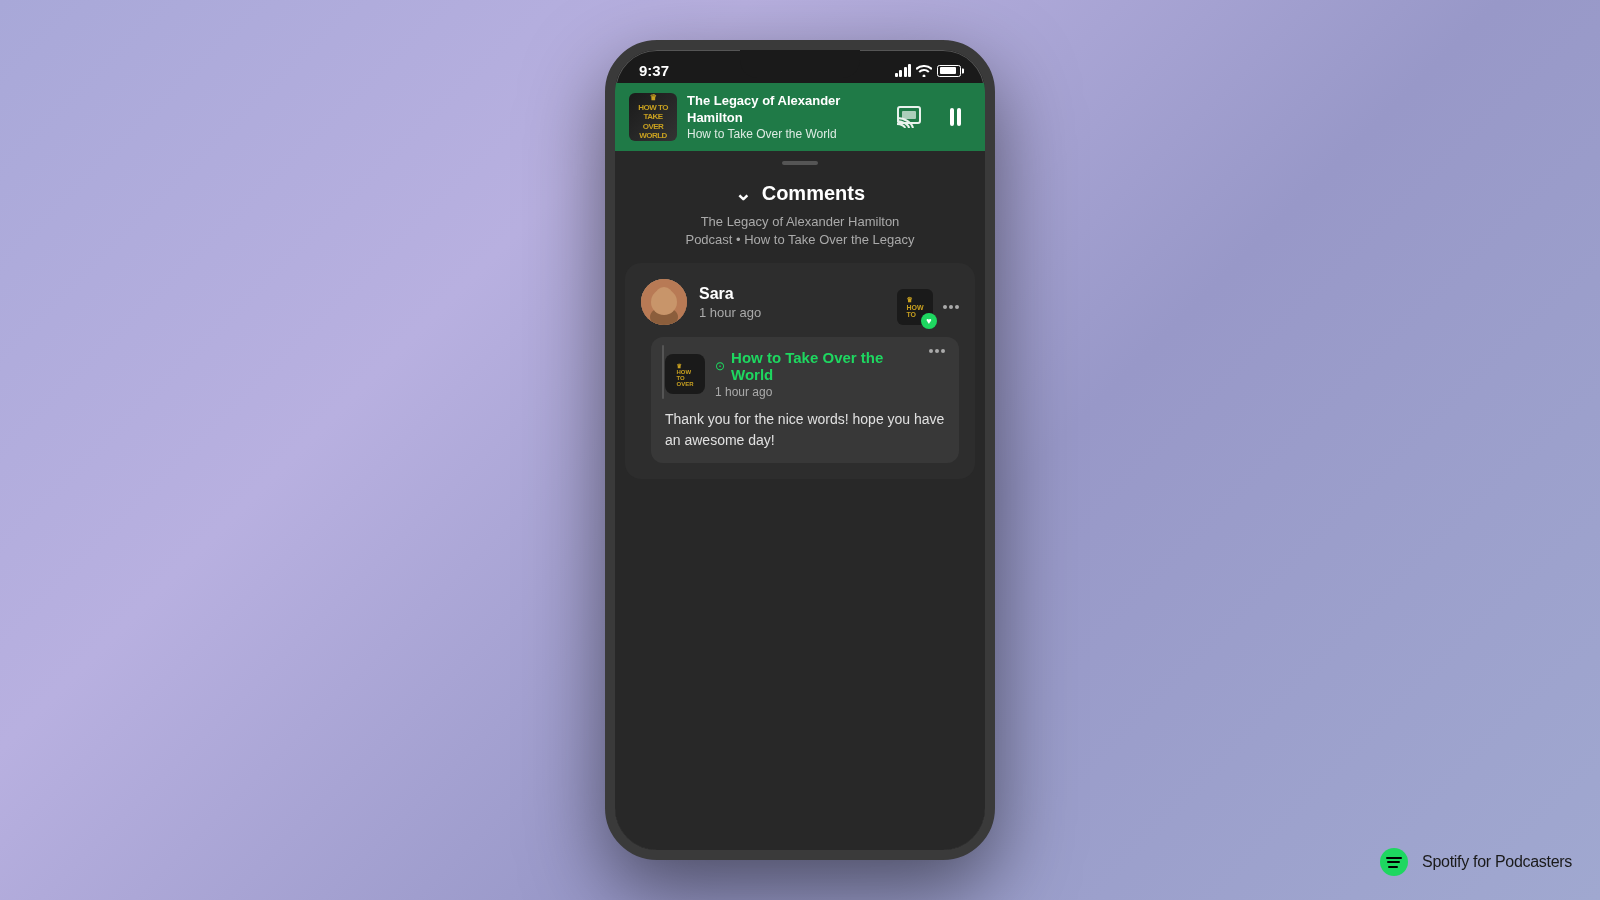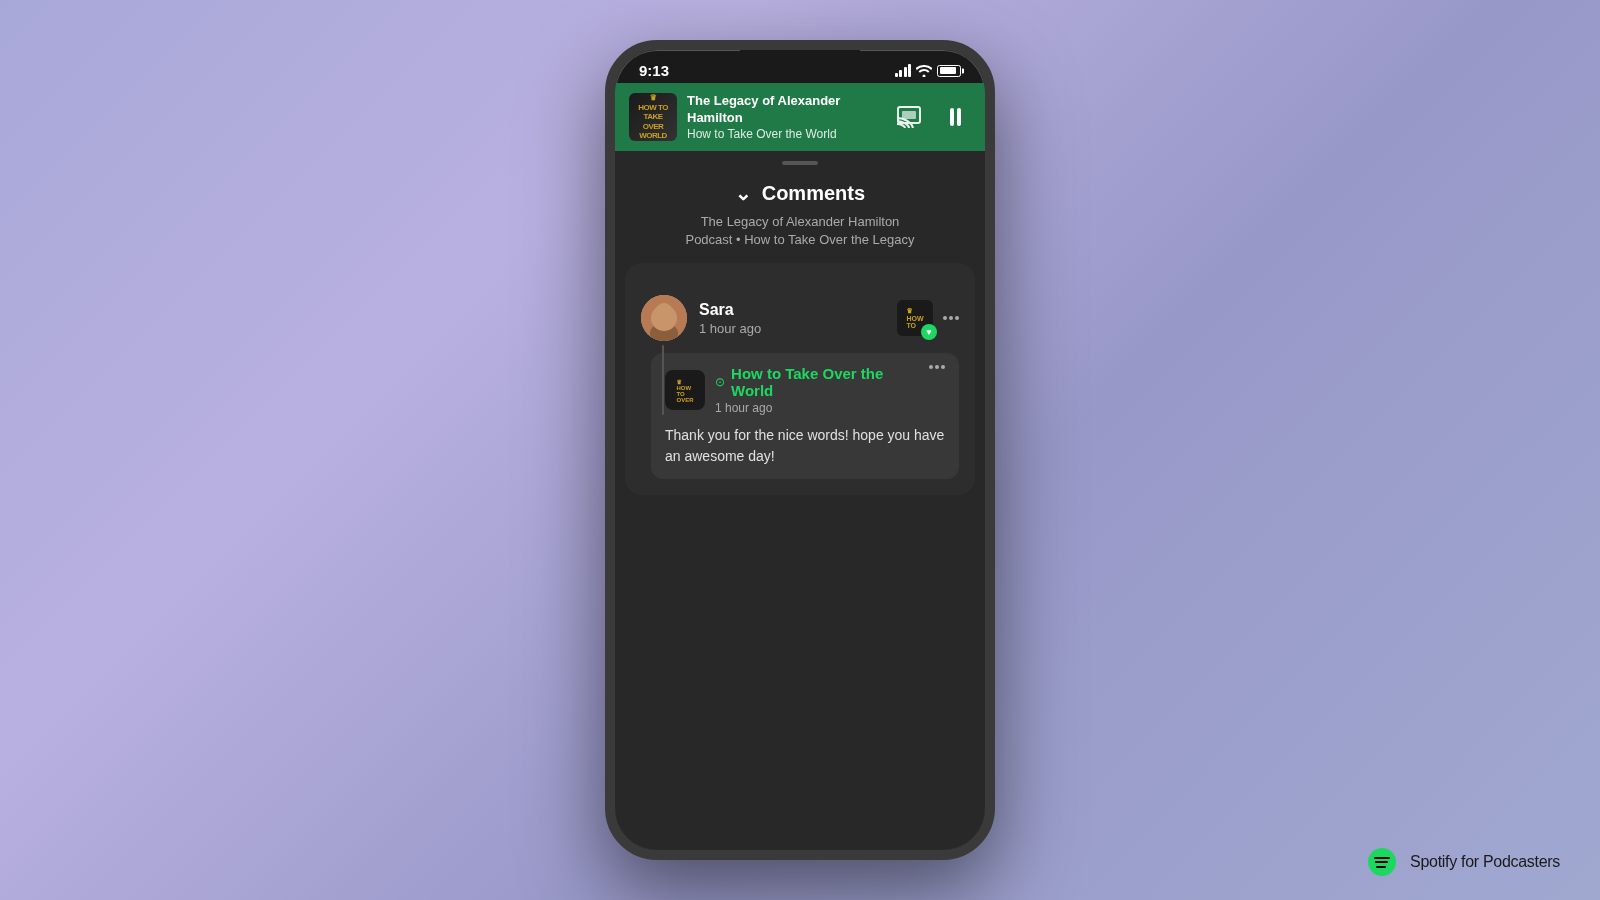--- a/index.html
+++ b/index.html
@@ -249,24 +249,23 @@
       background: #2d2d2d;
       border-radius: 16px;
       margin: 0 10px 12px;
       padding: 16px;
       flex-shrink: 0;
       position: relative;
     }
 
     .comment-header {
       display: flex;
-      align-items: center;
+      align-items: flex-end;
       justify-content: space-between;
       margin-bottom: 12px;
-      margin-top: 16px;
     }
 
     .comment-user-info {
       display: flex;
       align-items: center;
       gap: 12px;
     }
 
     .avatar {
       width: 46px;
@@ -445,21 +444,21 @@
     .reply-text {
       color: #e0e0e0;
       font-size: 14px;
       line-height: 1.5;
     }
 
     
     .branding {
       position: absolute;
       bottom: 24px;
-      right: 40px;
+      right: 28px;
       display: flex;
       align-items: center;
       gap: 14px;
       text-align: center;
     }
 
     .spotify-logo-circle {
       width: 28px;
       height: 28px;
       background: #1ed760;
@@ -494,21 +493,21 @@
     }
   </style>
 </head>
 <body>
 
 <div class="phone-frame">
 
   <div class="phone-notch"></div>
 
   <div class="status-bar">
-    <span class="status-time">9:13</span>
+    <span class="status-time">9:37</span>
     <div class="status-icons">
       <div class="signal-bars">
         <div class="signal-bar" style="height:4px"></div>
         <div class="signal-bar" style="height:7px"></div>
         <div class="signal-bar" style="height:10px"></div>
         <div class="signal-bar" style="height:13px"></div>
       </div>
       <svg width="16" height="12" viewBox="0 0 16 12" fill="white">
         <path d="M8 9.5a1.5 1.5 0 110 3 1.5 1.5 0 010-3zM8 6c1.6 0 3 .65 4.05 1.7L13.5 6.2A7.95 7.95 0 008 4a7.95 7.95 0 00-5.5 2.2l1.45 1.5A5.95 5.95 0 018 6zm0-4C10.8 2 13.3 3.1 15.15 4.9L16.6 3.4A11.9 11.9 0 008 0 11.9 11.9 0 00-.6 3.4l1.45 1.5A9.9 9.9 0 018 2z"></path>
       </svg>

